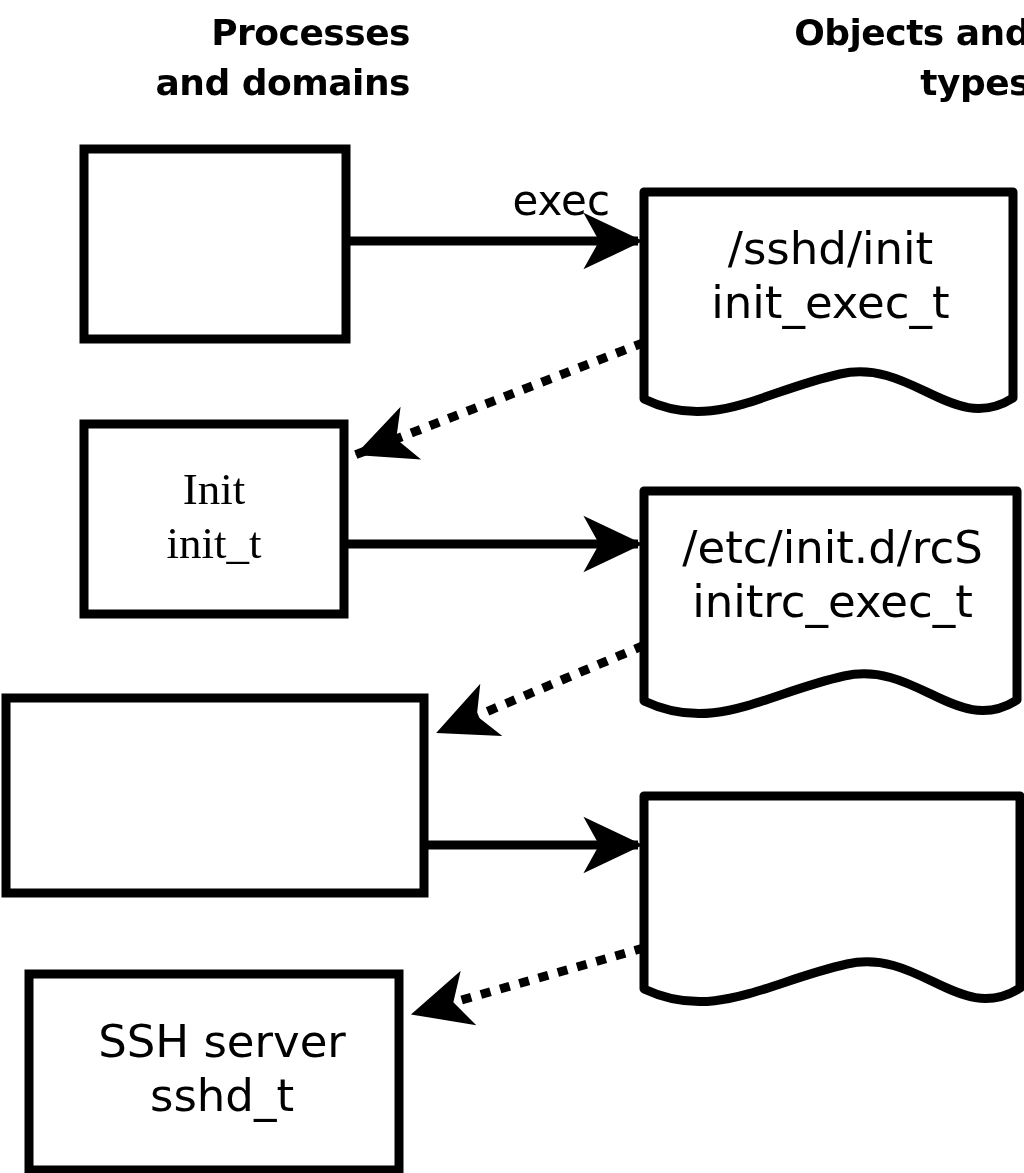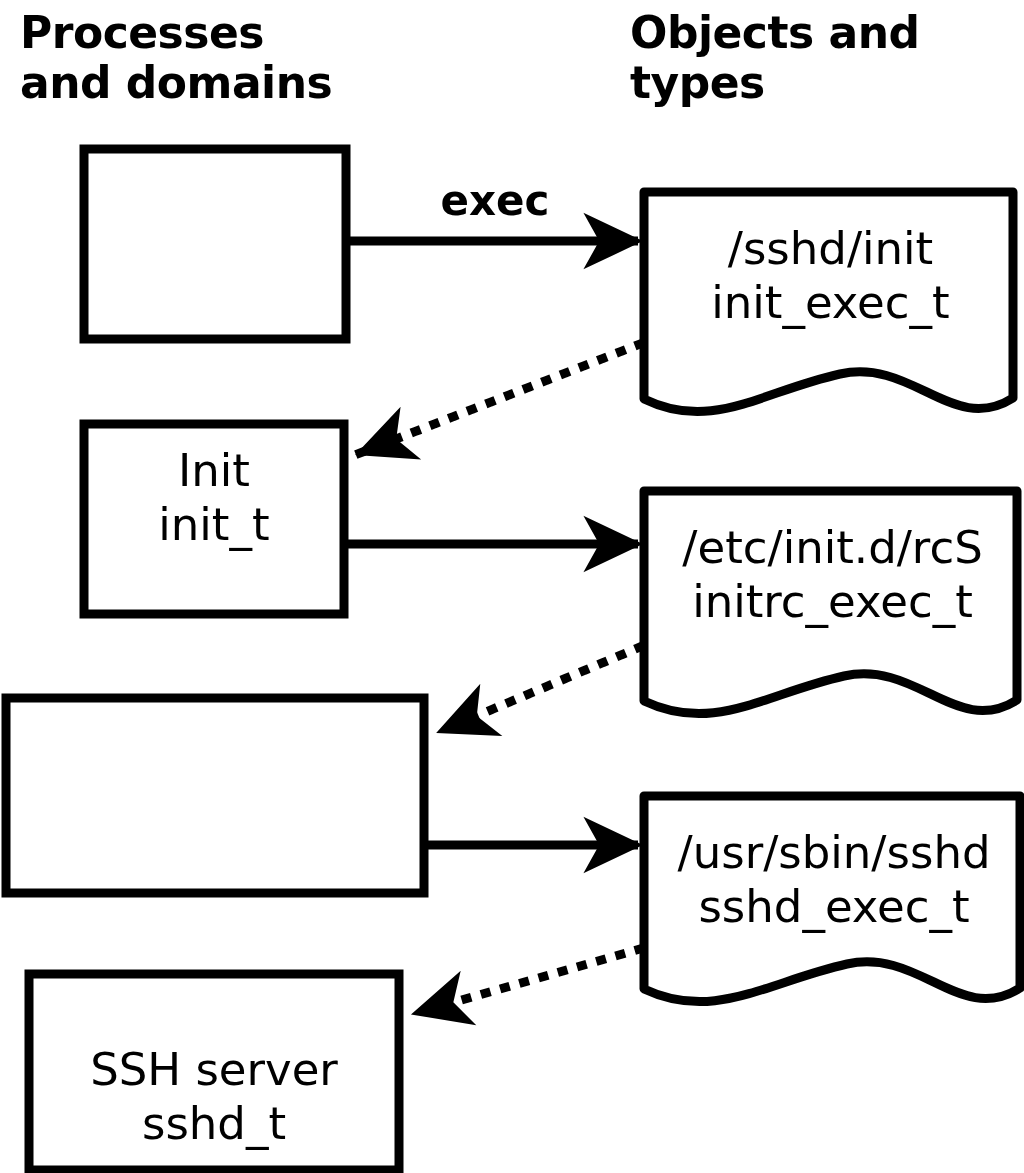--- a/index.html
+++ b/index.html
@@ -21,40 +21,40 @@
   #diagram-svg {
     position: absolute;
     left: 0;
     top: 0;
     width: 1024px;
     height: 1173px;
   }
   .col-header {
     font-family: "DejaVu Sans", "Liberation Sans", sans-serif;
     font-weight: bold;
-    font-size: 44px;
+    font-size: 36px;
     line-height: 50px;
-    text-align: left;
+    text-align: right;
     white-space: pre-line;
     letter-spacing: -0.5px;
   }
   .node-label {
     font-family: "DejaVu Sans", "Liberation Sans", sans-serif;
     font-weight: normal;
     font-size: 45px;
     line-height: 54px;
     text-align: center;
     white-space: pre-line;
   }
   .edge-label {
     font-family: "DejaVu Sans", "Liberation Sans", sans-serif;
-    font-weight: bold;
+    font-weight: normal;
     font-size: 42px;
     line-height: 46px;
-    text-align: center;
+    text-align: right;
   }
   .abs { position: absolute; }
 </style>
 </head>
 <body>
 
 <div id="canvas">
 
   <svg id="diagram-svg" viewBox="0 0 1024 1173" aria-hidden="true">
     <defs>
@@ -97,31 +97,29 @@
     <line x1="640" y1="949" x2="416" y2="1013" stroke="#000000" stroke-width="9" stroke-linecap="square" stroke-dasharray="1 19" marker-end="url(#arrowhead)"></line>
   </svg>
 
   <div class="abs col-header" style="left:20px; top:8px; width:390px;">Processes
 and domains</div>
 
   <div class="abs col-header" style="left:630px; top:8px; width:400px;">Objects and
 types</div>
 
 
-  <div class="abs node-label" style="left:84px; top:444px; width:260px;">Init
+  <div class="abs node-label" style="left:84px; top:462px; width:260px;font-family:Liberation Serif, serif;">Init
 init_t</div>
 
 
-  <div class="abs node-label" style="left:29px; top:1015px; width:370px;margin-top:28px;">SSH server
+  <div class="abs node-label" style="left:37px; top:1015px; width:370px;">SSH server
 sshd_t</div>
 
   <div class="abs node-label" style="left:648px; top:222px; width:365px;">/sshd/init
 init_exec_t</div>
 
   <div class="abs node-label" style="left:648px; top:521px; width:369px;">/etc/init.d/rcS
 initrc_exec_t</div>
 
-  <div class="abs node-label" style="left:648px; top:826px; width:372px;">/usr/sbin/sshd
-sshd_exec_t</div>
 
   <div class="abs edge-label" style="left:380px; top:178px; width:230px;">exec</div>
 
 </div>
 
 </body></html>

